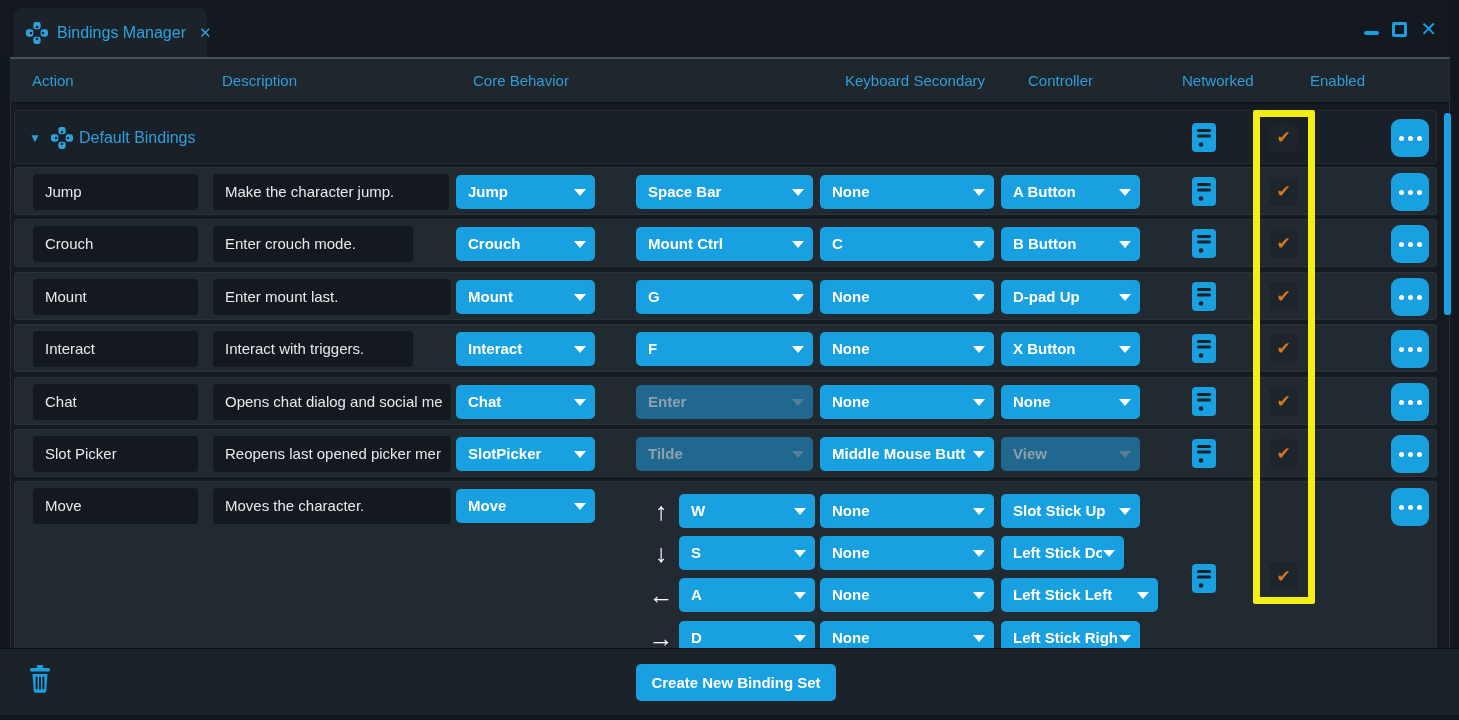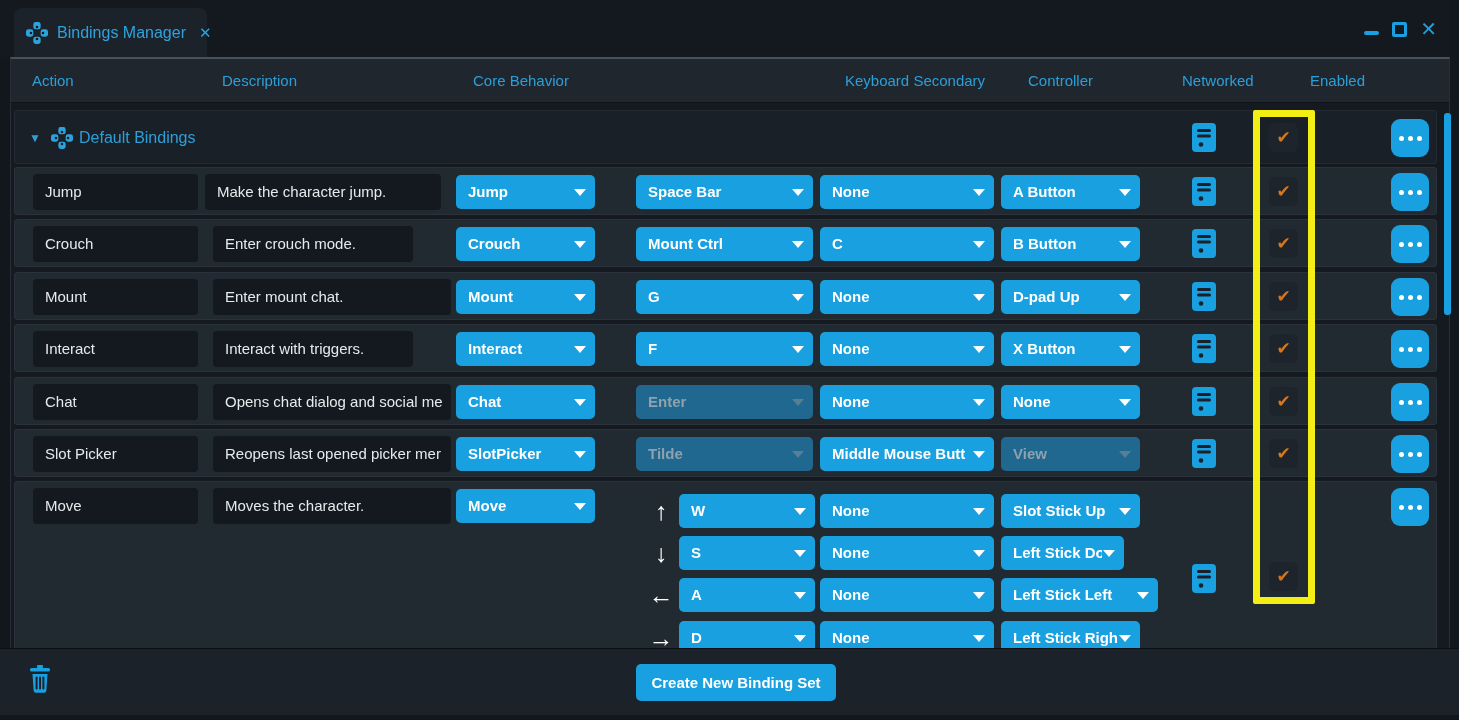--- a/index.html
+++ b/index.html
@@ -139,21 +139,21 @@
       <div class="checkbox" style="left:1254px;top:12px"><span>✔</span></div>
       <button class="more-btn" style="top:8px">
           <span class="dot"></span>
           <span class="dot"></span>
           <span class="dot"></span>
         </button>
     </div>
 
     <div class="row-card" style="top:64px">
       <div class="field" style="left:18px;width:165px">Jump</div>
-      <div class="field" style="left:190px;width:236px">Make the character jump.</div>
+      <div class="field" style="left:198px;width:236px">Make the character jump.</div>
       <div class="dd" style="left:441px;width:139px">
           <span class="dd-label">Jump</span>
           <span class="caret"></span>
         </div>
       <div class="dd" style="left:621px;width:177px">
           <span class="dd-label">Space Bar</span>
           <span class="caret"></span>
         </div>
       <div class="dd" style="left:805px;width:174px">
           <span class="dd-label">None</span>
@@ -205,21 +205,21 @@
       <div class="checkbox" style="left:1254px;top:9px"><span>✔</span></div>
       <button class="more-btn" style="top:5px">
           <span class="dot"></span>
           <span class="dot"></span>
           <span class="dot"></span>
         </button>
     </div>
 
     <div class="row-card" style="top:169px">
       <div class="field" style="left:18px;width:165px">Mount</div>
-      <div class="field" style="left:198px;width:238px">Enter mount chat.</div>
+      <div class="field" style="left:198px;width:238px">Enter mount last.</div>
       <div class="dd" style="left:441px;width:139px">
           <span class="dd-label">Mount</span>
           <span class="caret"></span>
         </div>
       <div class="dd" style="left:621px;width:177px">
           <span class="dd-label">G</span>
           <span class="caret"></span>
         </div>
       <div class="dd" style="left:805px;width:174px">
           <span class="dd-label">None</span>

